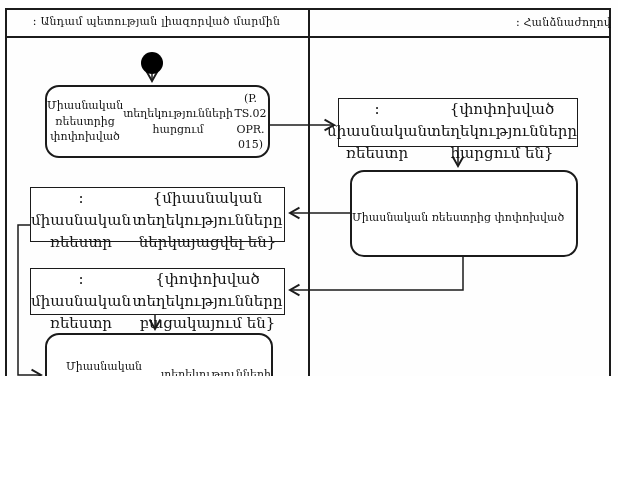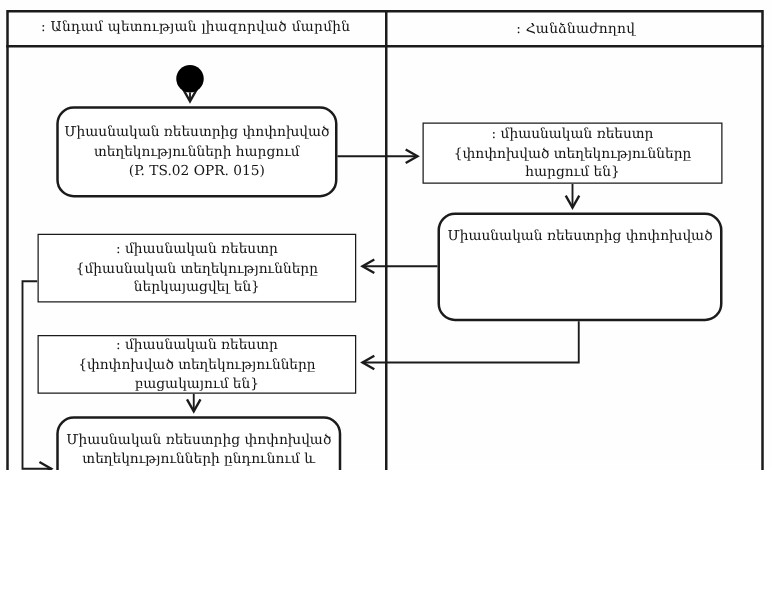--- a/index.html
+++ b/index.html
@@ -12,34 +12,34 @@
     position:absolute; left:5px; top:8px; width:606px; height:469px;
     border:2px solid #1b1b1b; box-sizing:border-box; background:transparent;
   }
   .header-underline { position:absolute; left:5px; top:36px; width:606px; height:2px; background:#1b1b1b; }
   .lane-divider { position:absolute; left:308px; top:8px; width:2px; height:469px; background:#1b1b1b; }
   .lane-title {
     position:absolute; text-align:center; font-size:11px; letter-spacing:0.2px;
     white-space:nowrap; overflow:hidden;
   }
   .lane-title.left  { left:5px;  top:15px; width:303px; }
-  .lane-title.right { left:310px; top:16px; width:301px; }
+  .lane-title.right { left:310px; top:16px; width:301px;text-align:right; }
 
   .activity {
     position:absolute; border:2px solid #1b1b1b; border-radius:14px; background:#fff;
     box-sizing:border-box; text-align:center; font-size:11px; line-height:1.4;
-    display:flex; flex-direction:column; align-items:center;
+    display:flex; align-items:center;
   }
   .activity.centered { justify-content:center; }
   .activity.topped   { justify-content:flex-start; padding-top:9px; }
 
   .object-node {
     position:absolute; border:1.5px solid #1b1b1b; background:#fff;
-    box-sizing:border-box; text-align:center; font-size:11px; line-height:1.45;
-    display:flex; flex-direction:column; justify-content:center;
+    box-sizing:border-box; text-align:center; font-size:15px; line-height:1.45;
+    display:flex; flex-direction:row; justify-content:flex-end;
   }
 
   .initial-node {
     position:absolute; left:141px; top:52px; width:22px; height:22px;
     border-radius:50%; background:#000;
   }
   .final-node {
     position:absolute; left:142px; top:447px; width:26px; height:26px;
     border:2px solid #000; border-radius:50%; box-sizing:border-box;
     display:flex; align-items:center; justify-content:center; background:#fff;

